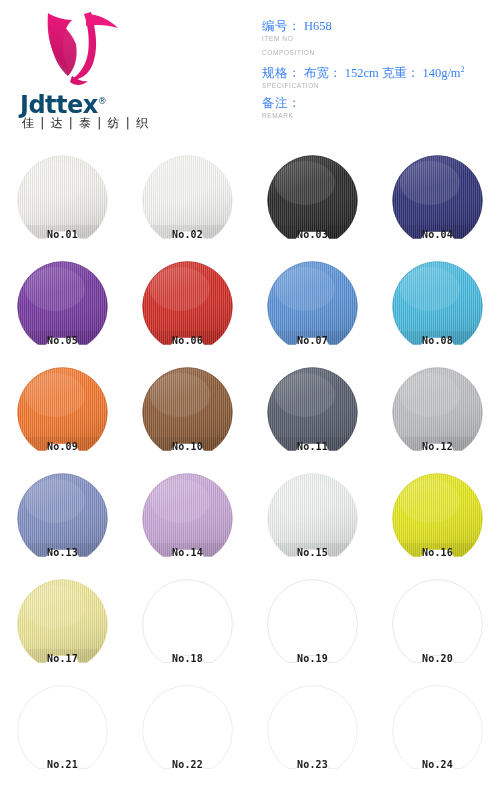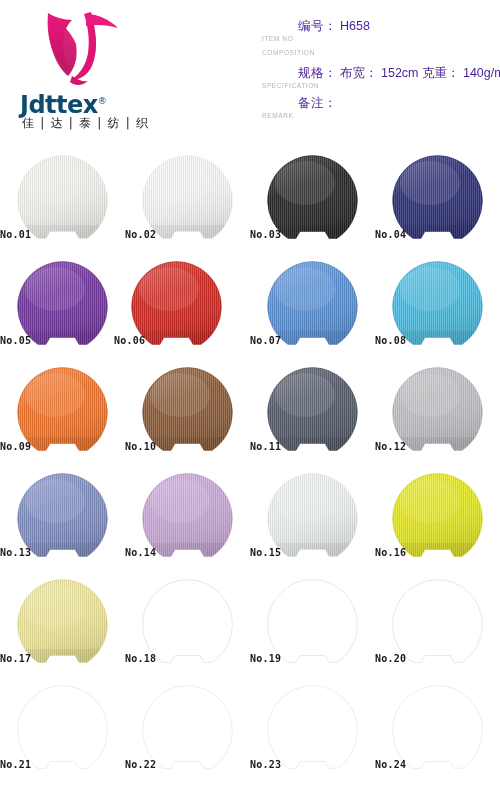--- a/index.html
+++ b/index.html
@@ -74,25 +74,24 @@
   
   #spec-block {
     position: absolute;
     left: 262px;
     top: 18px;
     width: 236px;
   }
   .spec-row { margin-bottom: 5px; }
   .spec-main {
     font-size: 12.5px;
-    color: #4c1d95;
+    color: #3b82f6;
     line-height: 16px;
     white-space: nowrap;
-    font-family: Liberation Sans, sans-serif;
-    margin-left: 36px;
+    font-family: Liberation Serif, serif;
   }
   .spec-main .sp-key { letter-spacing: 0.5px; }
   .spec-main .sp-val { margin-left: 3px; }
   .spec-sub {
     font-size: 6.5px;
     color: #b3b3b3;
     letter-spacing: 0.6px;
     line-height: 9px;
     font-family: "Liberation Sans", sans-serif;
     margin-top: 0px;
@@ -118,21 +117,21 @@
     top: 5px;
     width: 91px;
     height: 91px;
   }
   .swatch-disc svg { display: block; width: 91px; height: 91px; }
   .swatch-label {
     position: absolute;
     left: 0;
     top: 79px;
     width: 125px;
-    text-align: left;
+    text-align: center;
     font-family: "DejaVu Sans Mono", monospace;
     font-size: 10px;
     font-weight: bold;
     color: #1a1a1a;
     letter-spacing: 0.2px;
     line-height: 12px;
   }
 </style>
 </head>
 <body>
@@ -343,21 +342,21 @@
             <rect x="0" y="0" width="91" height="91" fill="url(#ribsw4)"></rect>
             <rect x="0" y="0" width="91" height="91" fill="url(#shsw4)"></rect>
             <ellipse cx="38" cy="28" rx="30" ry="22" fill="#ffffff" fill-opacity="0.10"></ellipse>
             <path d="M0 70 H91 V91 H0 Z" fill="#000000" fill-opacity="0.05"></path>
           </g>
           <path d="M45.5,0.6 A44.9,44.9 0 0 1 90.4,45.5 A44.9,44.9 0 0 1 70,83.4 L62,83.4 L58,76.5 L33,76.5 L29,83.4 L21,83.4 A44.9,44.9 0 0 1 0.6,45.5 A44.9,44.9 0 0 1 45.5,0.6 Z" fill="none" stroke="#5d2b80" stroke-width="0.8" stroke-opacity="0.55"></path>
         </svg>
       </div>
       <div class="swatch-label">No.05</div>
     </div>
-    <div class="swatch-cell" style="left: 114px; top: 106px;">
+    <div class="swatch-cell" style="left: 125px; top: 106px;">
       <div class="swatch-disc">
         <svg viewBox="0 0 91 91" xmlns="http://www.w3.org/2000/svg">
           <defs>
             <clipPath id="clipsw5">
               <path d="M45.5,0.6 A44.9,44.9 0 0 1 90.4,45.5 A44.9,44.9 0 0 1 70,83.4 L62,83.4 L58,76.5 L33,76.5 L29,83.4 L21,83.4 A44.9,44.9 0 0 1 0.6,45.5 A44.9,44.9 0 0 1 45.5,0.6 Z"></path>
             </clipPath>
             <linearGradient id="shsw5" x1="0" y1="0" x2="0.35" y2="1">
               <stop offset="0%" stop-color="#ffffff" stop-opacity="0.18"></stop>
               <stop offset="45%" stop-color="#ffffff" stop-opacity="0.02"></stop>
               <stop offset="100%" stop-color="#000000" stop-opacity="0.10"></stop>

